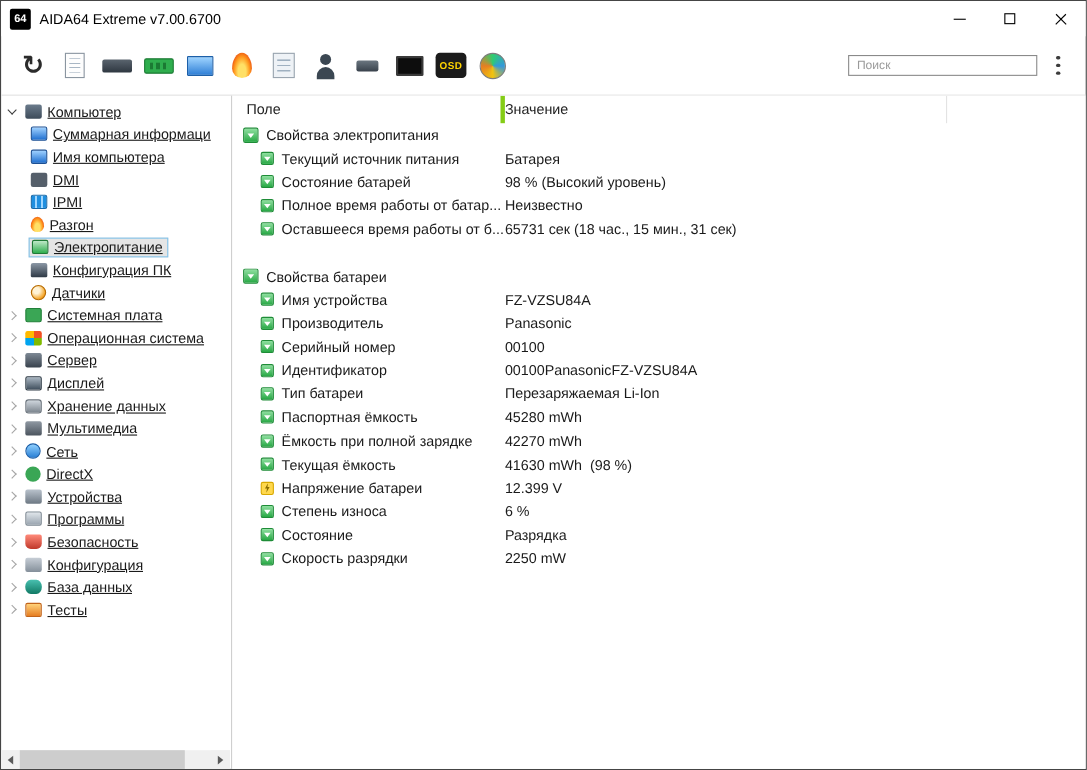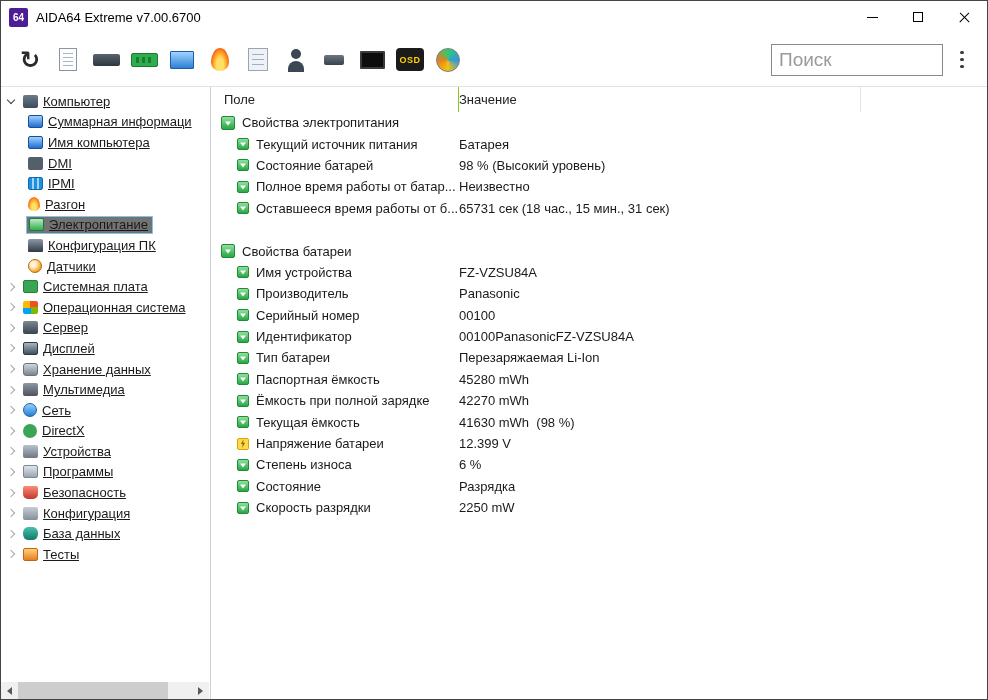--- a/index.html
+++ b/index.html
@@ -10,21 +10,21 @@
     color: #1a1a1a;
     background: #fff;
     border: 1px solid #454545;
     display: flex;
     flex-direction: column;
     overflow: hidden;
   }
 
   
   .titlebar { height: 32px; display: flex; align-items: center; padding-left: 8px; background: #fff; flex: 0 0 auto; }
-  .applogo { width: 19px; height: 19px; background: #4c1d95; color: #fff; font-weight: bold; font-size: 10px;
+  .applogo { width: 19px; height: 19px; background: #000000; color: #fff; font-weight: bold; font-size: 10px;
              display: flex; align-items: center; justify-content: center; border-radius: 2px; }
   .apptitle { margin-left: 8px; font-size: 13px; color: #000; }
   .wctrls { margin-left: auto; display: flex; height: 100%; }
   .wbtn { width: 46px; height: 100%; display: flex; align-items: center; justify-content: center; cursor: default; }
   .min-glyph { width: 11px; height: 1px; background: #000; display: block; }
   .max-glyph { width: 10px; height: 10px; border: 1px solid #000; display: block; }
   .x-glyph { position: relative; width: 13px; height: 13px; display: block; }
   .x-glyph i { position: absolute; left: 0; top: 6px; width: 13px; height: 1.4px; background: #000; }
   .x-glyph .b1 { transform: rotate(45deg); }
   .x-glyph .b2 { transform: rotate(-45deg); }
@@ -53,40 +53,40 @@
   .person::before { content: ""; position: absolute; top: 1px; left: 6px; width: 10px; height: 10px; border-radius: 50%; background: #3b4752; }
   .person::after { content: ""; position: absolute; bottom: 0; left: 3px; width: 16px; height: 11px;
                    border-radius: 8px 8px 0 0; background: #3b4752; }
   .widget { width: 20px; height: 10px; background: linear-gradient(#6b7680,#39424c); border-radius: 2px; }
   .blackmon { width: 25px; height: 18px; background: #0d0d0d; border: 2px solid #3a3a3a; border-radius: 1px; }
   .osd { background: #1b1b1b; border-radius: 4px; width: 28px; height: 23px; }
   .osd-text { color: #ffd400; font-size: 9px; font-weight: bold; letter-spacing: .5px; }
   .globe { width: 24px; height: 24px; border-radius: 50%; border: 1px solid #7d7d7d;
            background: conic-gradient(#2ecc71, #3498db, #f1c40f, #e67e22, #2ecc71); }
 
-  .searchbox { margin-left: auto; width: 172px; height: 32px; border: 1px solid #8a8a8a; padding: 0 7px;
-               font-family: "Liberation Sans", sans-serif; font-size: 19px; color: #222; outline: none; }
+  .searchbox { margin-left: auto; width: 172px; height: 19px; border: 1px solid #8a8a8a; padding: 0 7px;
+               font-family: "Liberation Sans", sans-serif; font-size: 11px; color: #222; outline: none; }
   .searchbox::placeholder { color: #9a9a9a; }
   .menudots { width: 22px; height: 30px; display: flex; align-items: flex-start; justify-content: center; padding-top: 6px; }
   .menudots span { width: 3.5px; height: 3.5px; border-radius: 50%; background: #3c3c3c; display: block;
                    box-shadow: 0 7px 0 #3c3c3c, 0 14px 0 #3c3c3c; }
 
   
   .content { flex: 1 1 auto; display: flex; min-height: 0; }
 
   
   .sidebar { width: 210px; flex: 0 0 auto; border-right: 1px solid #cfcfcf; position: relative; padding-top: 4px; overflow: hidden; }
   .titem { height: 20.6px; display: flex; align-items: center; gap: 5px; white-space: nowrap; cursor: default; }
   .titem.lvl0 { padding-left: 5px; }
   .titem.lvl1 { padding-left: 27px; }
   .chev { width: 6px; height: 6px; border-right: 1.6px solid #a6a6a6; border-bottom: 1.6px solid #a6a6a6;
           transform: rotate(-45deg); margin: 0 4px 0 2px; flex: 0 0 auto; }
   .chev.down { border-color: #3c3c3c; transform: rotate(45deg); margin-top: -3px; }
   .tlabel { overflow: hidden; text-decoration: underline; }
-  .selwrap { display: flex; align-items: center; gap: 5px; background: #737373; border: 1px solid #84c3ea;
+  .selwrap { display: flex; align-items: center; gap: 5px; background: #e5e5e5; border: 1px solid #84c3ea;
              padding: 0 4px 1px 2px; margin-left: -2px; }
 
   .ticon { width: 15px; height: 13px; border-radius: 2px; flex: 0 0 auto; }
   .i-computer   { background: linear-gradient(#6b7b8c,#3d4b59); }
   .i-monitor-blue { background: linear-gradient(#9fd1ff,#1f6fd0); border: 1px solid #1a4f94; }
   .i-dmi        { background: #555f6a; }
   .i-ipmi       { background: repeating-linear-gradient(90deg,#1f8fe0 0 3px,#9fd6ff 3px 5px); border: 1px solid #1668a8; }
   .i-flame      { width: 12px; height: 14px; background: radial-gradient(ellipse at 50% 72%, #ffe066 0 28%, #ff9a1f 55%, #e8420e 82%);
                   border-radius: 50% 50% 50% 50%/62% 62% 38% 38%; }
   .i-battery    { background: linear-gradient(#bfe8c8,#2fae4e); border: 1px solid #1f7a36; }
@@ -112,21 +112,21 @@
   .hscroll { position: absolute; left: 0; right: 1px; bottom: 0; height: 17px; background: #f0f0f0; display: flex; align-items: stretch; }
   .sb-btn { width: 17px; display: flex; align-items: center; justify-content: center; background: #f0f0f0; flex: 0 0 auto; }
   .tri-left  { width: 0; height: 0; border-top: 4px solid transparent; border-bottom: 4px solid transparent; border-right: 5px solid #5a5a5a; }
   .tri-right { width: 0; height: 0; border-top: 4px solid transparent; border-bottom: 4px solid transparent; border-left: 5px solid #5a5a5a; }
   .sb-thumb { width: 150px; background: #cdcdcd; flex: 0 0 auto; }
   .sb-track { flex: 1 1 auto; }
 
   
   .main { flex: 1 1 auto; background: #fff; overflow: hidden; }
   .cols { height: 25px; display: flex; align-items: center; color: #222; }
-  .col-field { width: 248px; padding-left: 13px; border-right: 1px solid #84cc16; height: 100%; display: flex; align-items: center; }
+  .col-field { width: 248px; padding-left: 13px; border-right: 4px solid #84cc16; height: 100%; display: flex; align-items: center; }
   .col-value { width: 402px; padding-left: 0; border-right: 1px solid #e3e3e3; height: 100%; display: flex; align-items: center; }
   .col-rest  { flex: 1; height: 100%; }
 
   .mrow { height: 21.4px; display: grid; grid-template-columns: 248px 1fr; align-items: center; }
   .mrow .fld { display: flex; align-items: center; gap: 7px; padding-left: 10px; white-space: nowrap; overflow: hidden; }
   .mrow .fld.data { padding-left: 26px; }
   .mrow .val { white-space: pre; overflow: hidden; }
   .mrow.spacer { height: 21.4px; }
 
   .secicon, .rowicon { position: relative; flex: 0 0 auto; border-radius: 2px;

